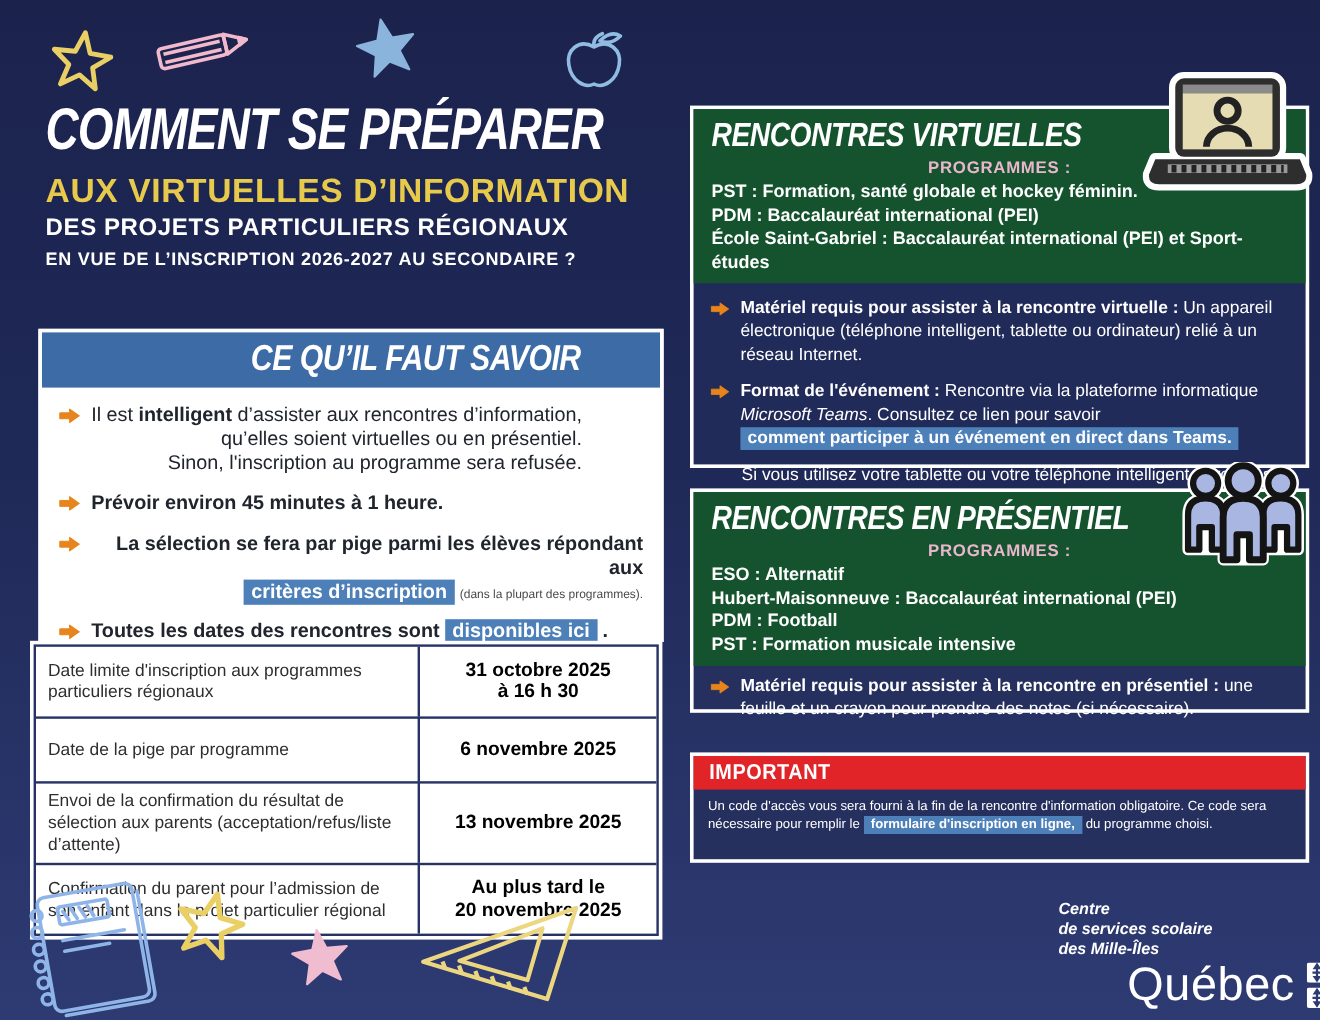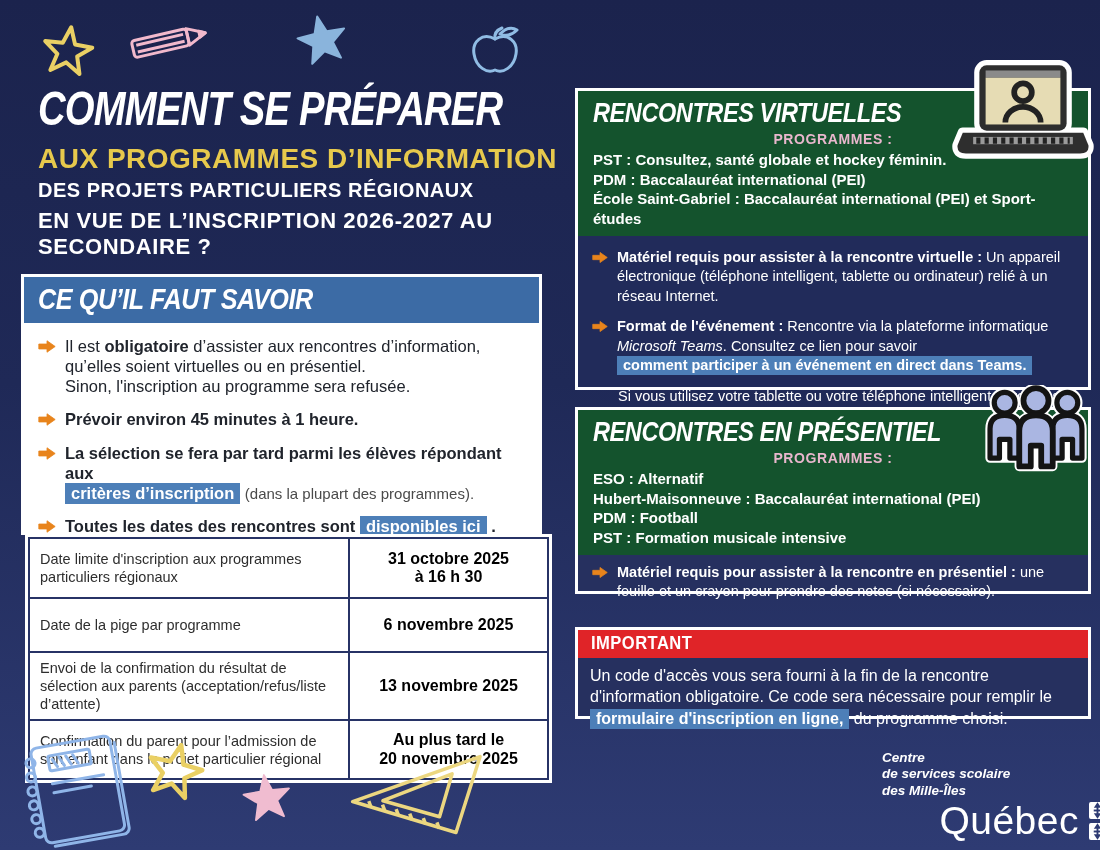--- a/index.html
+++ b/index.html
@@ -11,30 +11,30 @@
   .hd{display:inline-block;font-style:italic;font-weight:bold;letter-spacing:-.5px;
       transform:scaleX(.84);transform-origin:0 60%;white-space:nowrap;color:#fff;}
   .chip{background:#4d7fb8;color:#fff;padding:1px 6px 2px;font-weight:bold;}
   .prewrap{white-space:pre-line;}
   b{font-weight:bold;}
   
   #title{left:38px;top:84px;width:560px;}
   #t1{font-size:49px;line-height:1.0;transform:scaleX(.78);letter-spacing:-1px;margin-bottom:10px;}
   #t2,#t3{color:#e7c94c;font-weight:bold;font-size:28px;line-height:1.15;letter-spacing:.5px;}
   #t4{color:#fff;font-weight:bold;font-size:20px;letter-spacing:.5px;margin-top:4px;}
-  #t5{color:#fff;font-weight:bold;font-size:22px;letter-spacing:.6px;margin-top:6px;}
-  
-  #know{left:21px;top:274px;width:515px;height:255px;border:3px solid #fff;background:#fff;}
+  #t5{color:#fff;font-weight:bold;font-size:15px;letter-spacing:.6px;margin-top:6px;}
+  
+  #know{left:32px;top:274px;width:515px;height:255px;border:3px solid #fff;background:#fff;text-align:right;}
   #know .bar{background:#3c6ba5;padding:5px 14px 7px;}
   #know .bar .hd{font-size:30px;}
   #know .body{padding:13px 14px 10px;color:#20242c;font-size:16.5px;line-height:1.22;}
   .bullet{display:flex;gap:9px;margin-bottom:13px;}
   .bullet svg{flex:0 0 auto;margin-top:3px;}
   .bullet p{margin:0;}
-  .note{font-weight:normal;color:#4a4a4a;font-size:15px;}
+  .note{font-weight:normal;color:#4a4a4a;font-size:10px;}
   .bold-line{font-weight:bold;}
   
   #tbl{left:28px;top:537px;width:517px;background:#fff;border:2px solid #273366;
        box-shadow:0 0 0 3px #fff;display:grid;grid-template-columns:320px 1fr;}
   #tbl .c{border-top:2px solid #273366;padding:6px 10px;font-size:14.5px;color:#2e2e2e;
           display:flex;align-items:center;line-height:1.25;}
   #tbl .c:nth-child(-n+2){border-top:none;}
   #tbl .l{border-right:2px solid #273366;}
   #tbl .v{font-weight:bold;color:#000;justify-content:center;text-align:center;
           font-size:16px;white-space:pre-line;line-height:1.15;}
@@ -48,21 +48,21 @@
   .plabel{color:#e9b7cd;font-weight:bold;font-size:14px;letter-spacing:.6px;margin:2px 0 3px;text-align:center;}
   .pline{color:#fff;font-size:15px;font-weight:bold;line-height:1.3;}
   .rbody{padding:12px 14px 8px;color:#fff;font-size:14.5px;line-height:1.34;}
   .rbody .bullet{margin-bottom:11px;}
   .indent{margin:0 0 0 26px;}
   
   #imp{left:575px;top:627px;width:510px;height:86px;border:3px solid #fff;background:#26305f;}
   #imp .bar{background:#e02428;padding:3px 13px 4px;text-decoration:underline;}
   #imp .bar span{color:#fff;font-weight:bold;font-size:18px;letter-spacing:.5px;
                  display:inline-block;transform:scaleX(.92);transform-origin:0 50%;}
-  #imp .body{padding:7px 12px;color:#fff;font-size:16px;line-height:1.34;}
+  #imp .body{padding:7px 12px;color:#fff;font-size:11px;line-height:1.34;}
   
   #logo{left:882px;top:750px;width:245px;color:#fff;}
   #org{font-weight:bold;font-style:italic;font-size:13.5px;line-height:1.22;white-space:pre-line;}
   #wordrow{display:flex;align-items:center;justify-content:flex-end;gap:10px;margin-top:0px;}
   #qc{font-size:39px;letter-spacing:.5px;}
   #flag{display:grid;grid-template-columns:17px 17px;grid-template-rows:17px 17px;gap:4px;}
   
   .deco{position:absolute;}
 </style>
 </head>
@@ -88,49 +88,49 @@
   <svg class="deco" style="left:466px;top:24px" width="58" height="52" viewBox="0 0 58 52">
     <g fill="none" stroke="#90bce4" stroke-width="3" stroke-linejoin="round" stroke-linecap="round">
       <path d="M29,15 C16,8 6,18 8,30 C10,43 21,50 29,46 C37,50 48,43 50,30 C52,18 42,8 29,15 Z"></path>
       <path d="M29,15 C28,9 31,6 36,4"></path>
       <path d="M34,10 q9,-9 17,-4 q-8,8 -17,4 z"></path>
     </g>
   </svg>
 
   <div class="abs" id="title">
     <div class="hd" id="t1">COMMENT SE PRÉPARER</div>
-    <div id="t2">AUX PROGRAMMES D’INFORMATION</div>
+    <div id="t2">AUX VIRTUELLES D’INFORMATION</div>
     <div id="t4">DES PROJETS PARTICULIERS RÉGIONAUX</div>
     <div id="t5">EN VUE DE L’INSCRIPTION 2026-2027 AU SECONDAIRE ?</div>
   </div>
 
   <div class="abs" id="know">
     <div class="bar">
       <span class="hd">CE QU’IL FAUT SAVOIR</span>
     </div>
     <div class="body">
       <div class="bullet">
         <svg width="18" height="15" viewBox="0 0 22 16">
             <path d="M1 5 h10 V1 l10 7 -10 7 V11 H1 z" fill="#e8841c" stroke="#e8841c" stroke-linejoin="round"></path>
           </svg>
-        <p><span> Il est </span><b>obligatoire</b><span class="prewrap"> d’assister aux rencontres d’information,
+        <p><span> Il est </span><b>intelligent</b><span class="prewrap"> d’assister aux rencontres d’information,
 qu’elles soient virtuelles ou en présentiel.
 Sinon, l'inscription au programme sera refusée.</span></p>
       </div>
       <div class="bullet">
         <svg width="18" height="15" viewBox="0 0 22 16">
             <path d="M1 5 h10 V1 l10 7 -10 7 V11 H1 z" fill="#e8841c" stroke="#e8841c" stroke-linejoin="round"></path>
           </svg>
         <p class="bold-line">Prévoir environ 45 minutes à 1 heure.</p>
       </div>
       <div class="bullet">
         <svg width="18" height="15" viewBox="0 0 22 16">
             <path d="M1 5 h10 V1 l10 7 -10 7 V11 H1 z" fill="#e8841c" stroke="#e8841c" stroke-linejoin="round"></path>
           </svg>
-        <p class="bold-line"><span>La sélection se fera par </span><b>tard</b><span> parmi les élèves répondant aux</span><br>
+        <p class="bold-line"><span>La sélection se fera par </span><b>pige</b><span> parmi les élèves répondant aux</span><br>
         <span class="chip">critères d’inscription</span> <span class="note">(dans la plupart des programmes).</span></p>
       </div>
       <div class="bullet">
         <svg width="18" height="15" viewBox="0 0 22 16">
             <path d="M1 5 h10 V1 l10 7 -10 7 V11 H1 z" fill="#e8841c" stroke="#e8841c" stroke-linejoin="round"></path>
           </svg>
         <p class="bold-line"><span>Toutes les dates des rencontres sont </span><span class="chip">disponibles ici</span><span> .</span></p>
       </div>
     </div>
   </div>
@@ -145,21 +145,21 @@
     <div class="c v r3">13 novembre 2025</div>
     <div class="c l r4">Confirmation du parent pour l’admission de son enfant dans le projet particulier régional</div>
     <div class="c v r4">Au plus tard le
 20 novembre 2025</div>
   </div>
 
   <div class="abs rbox" id="vbox">
     <div class="bar">
       <span class="hd">RENCONTRES VIRTUELLES</span>
       <div class="plabel">PROGRAMMES :</div>
-      <div class="pline"><b>PST :</b><span> Consultez, santé globale et hockey féminin.</span></div>
+      <div class="pline"><b>PST :</b><span> Formation, santé globale et hockey féminin.</span></div>
       <div class="pline"><b>PDM :</b><span> Baccalauréat international (PEI)</span></div>
       <div class="pline"><b>École Saint-Gabriel :</b><span> Baccalauréat international (PEI) et Sport-études</span></div>
     </div>
     <div class="rbody">
       <div class="bullet">
         <svg width="16" height="13" viewBox="0 0 22 16">
             <path d="M1 5 h10 V1 l10 7 -10 7 V11 H1 z" fill="#e8841c" stroke="#e8841c" stroke-linejoin="round"></path>
           </svg>
         <p><b>Matériel requis pour assister à la rencontre virtuelle : </b><span>Un appareil électronique (téléphone intelligent, tablette ou ordinateur) relié à un réseau Internet.</span></p>
       </div>

